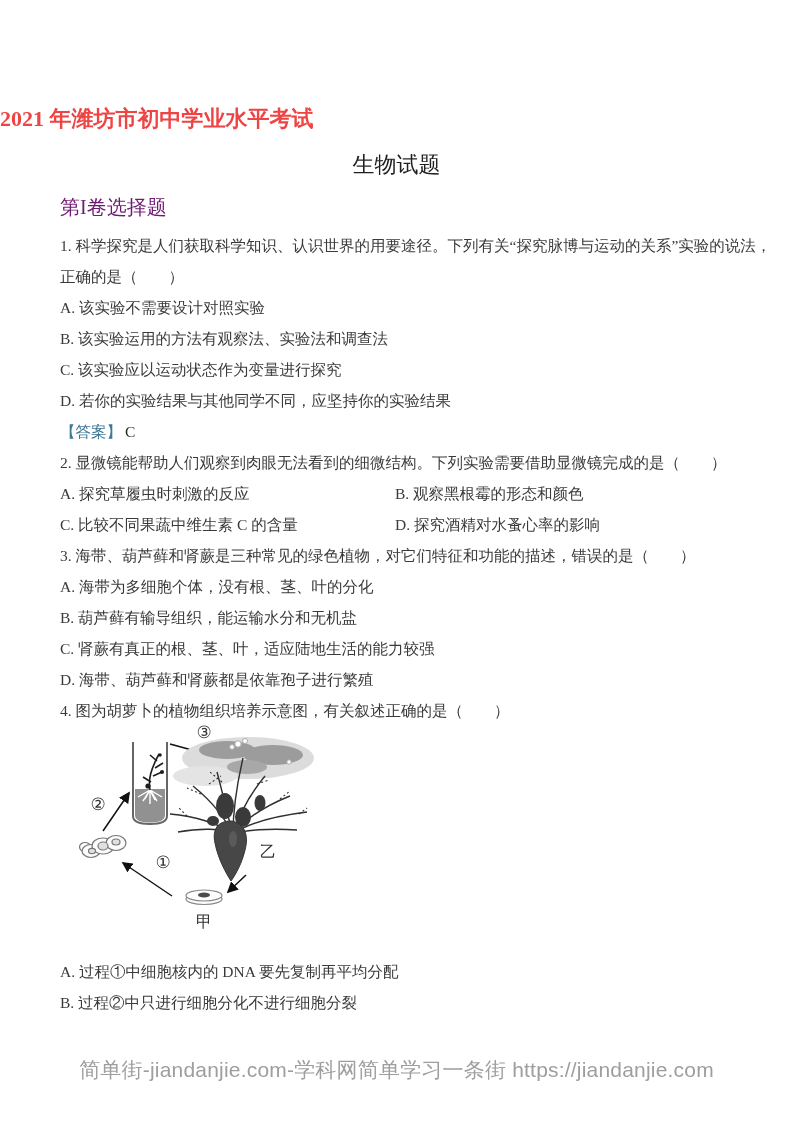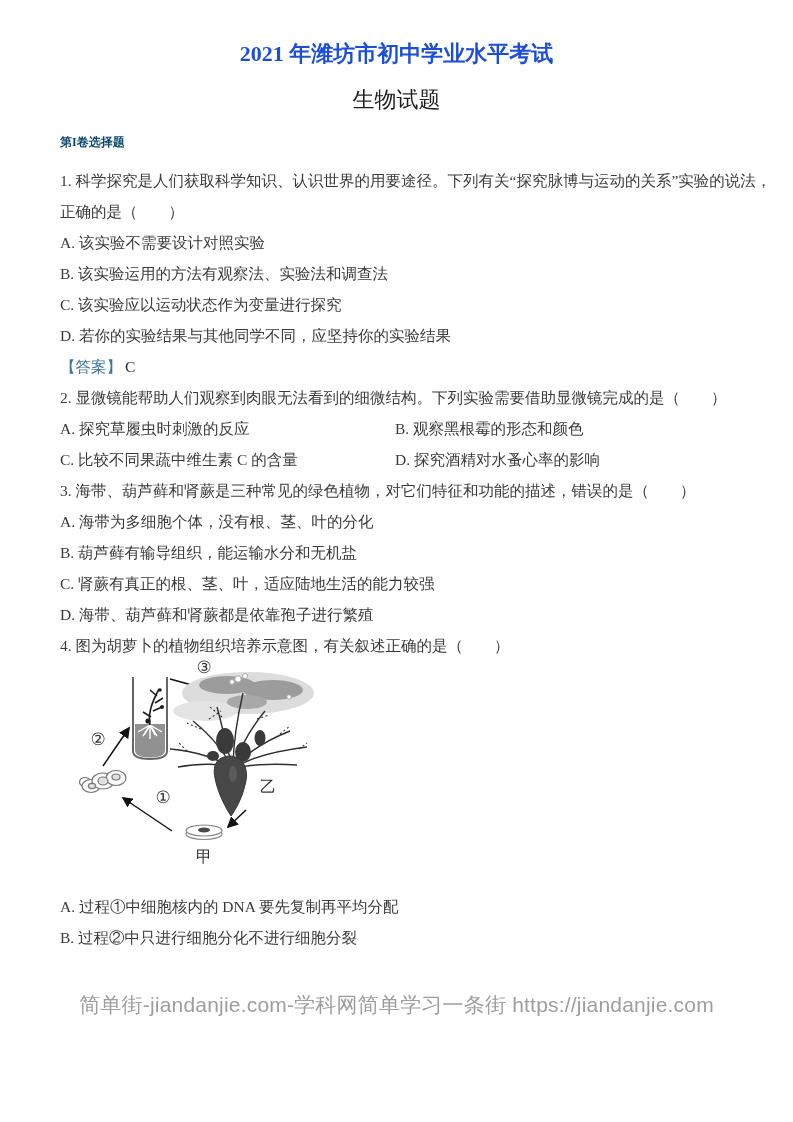--- a/index.html
+++ b/index.html
@@ -1,22 +1,22 @@
 <!DOCTYPE html>
 <html style="--answer-label: #3e7696; --watermark: #9e9e9e;"><head>
 <meta charset="utf-8">
 <style>
   html,body{margin:0;padding:0;background:#fff;}
   .page{
     position:relative;width:793px;height:1122px;background:#fff;overflow:hidden;
     font-family:"Liberation Serif","DejaVu Serif",serif;color:#3a3a3a;
   }
-  .title{margin:0;padding-top:39px;text-align:center;font-size:22px;font-weight:bold;line-height:30px;color:#1d4ed8;}
+  .title{margin:0;padding-top:104px;text-align:left;font-size:22px;font-weight:bold;line-height:30px;color:#ef4444;}
   .subtitle{margin:16px 0 0 0;text-align:center;font-size:22px;font-weight:normal;line-height:30px;color:#1f1f1f;}
-  .section{margin:14px 0 0 60px;font-size:12px;font-weight:bold;line-height:26px;color:#0c4a6e;}
+  .section{margin:14px 0 0 60px;font-size:20px;font-weight:normal;line-height:26px;color:#701a75;}
   .docbody{margin:10px 40px 0 60px;font-size:15.5px;}
   .line{margin:0;line-height:31px;height:31px;white-space:nowrap;}
   .row{display:flex;}
   .row .col1{width:335px;}
   .ans{color:var(--answer-label,#3e7696);}
   .ansletter{color:#2a2a2a;padding-left:3px;}
   .figure{height:232px;position:relative;}
   .figure svg{display:block;margin:-2px 0 0 15px;}
   .footer{
     margin-top:38px;text-align:center;

